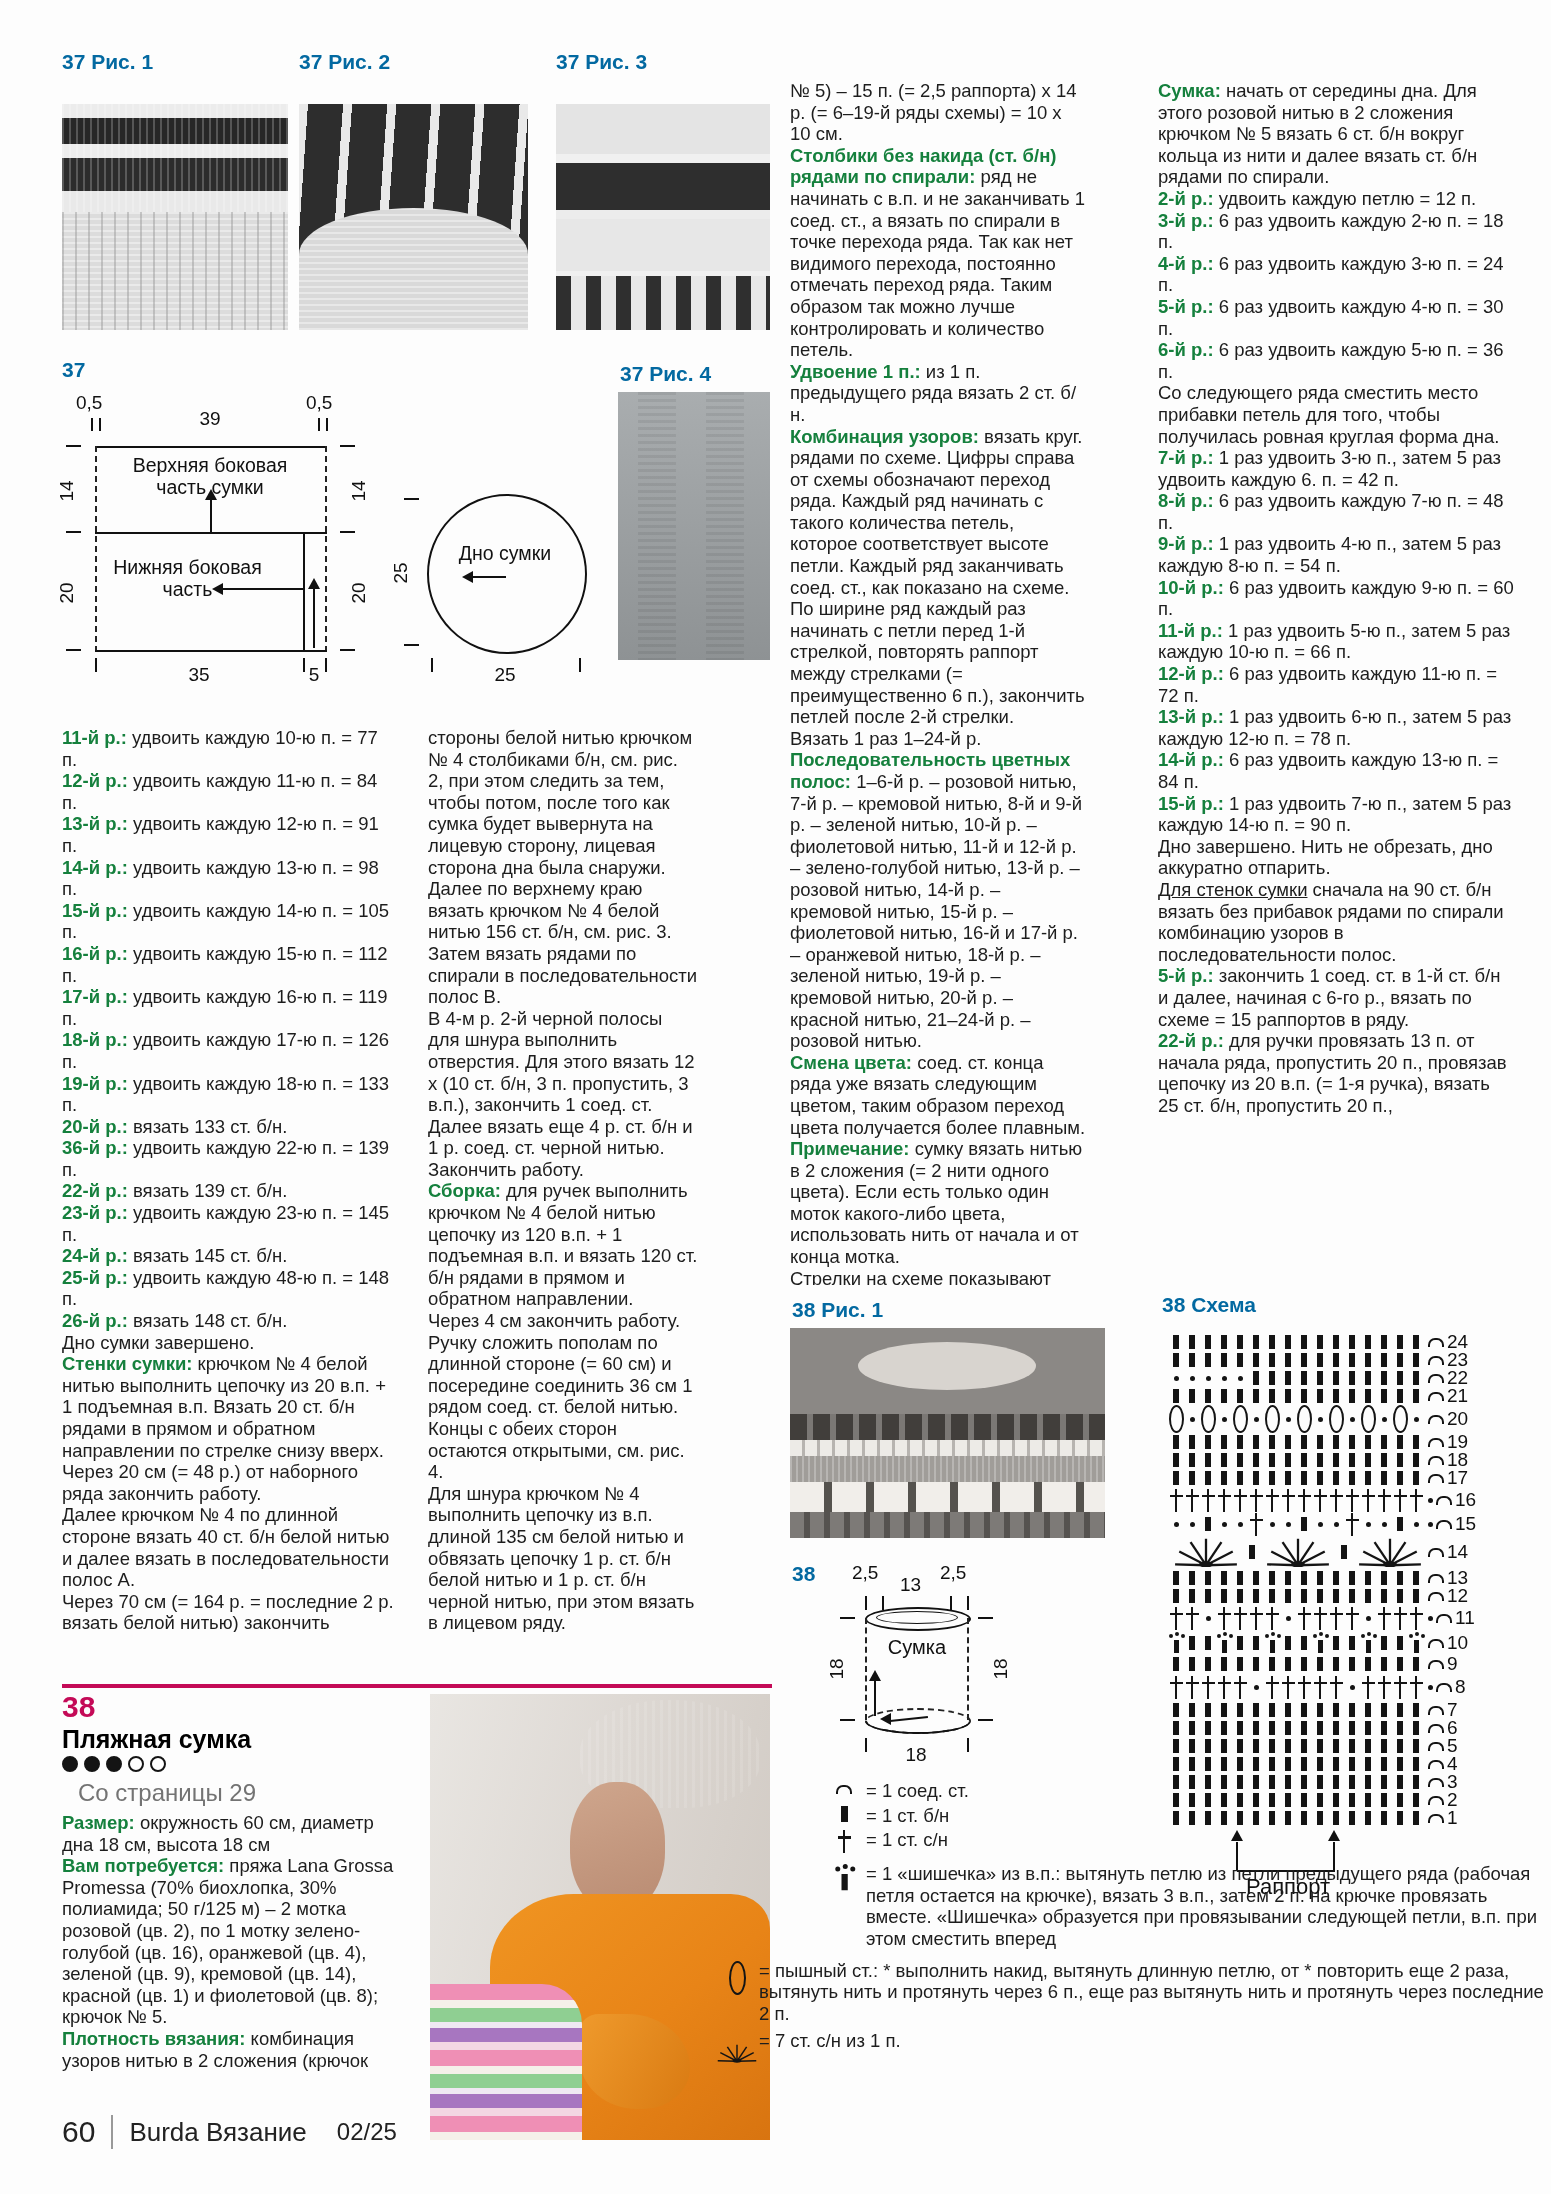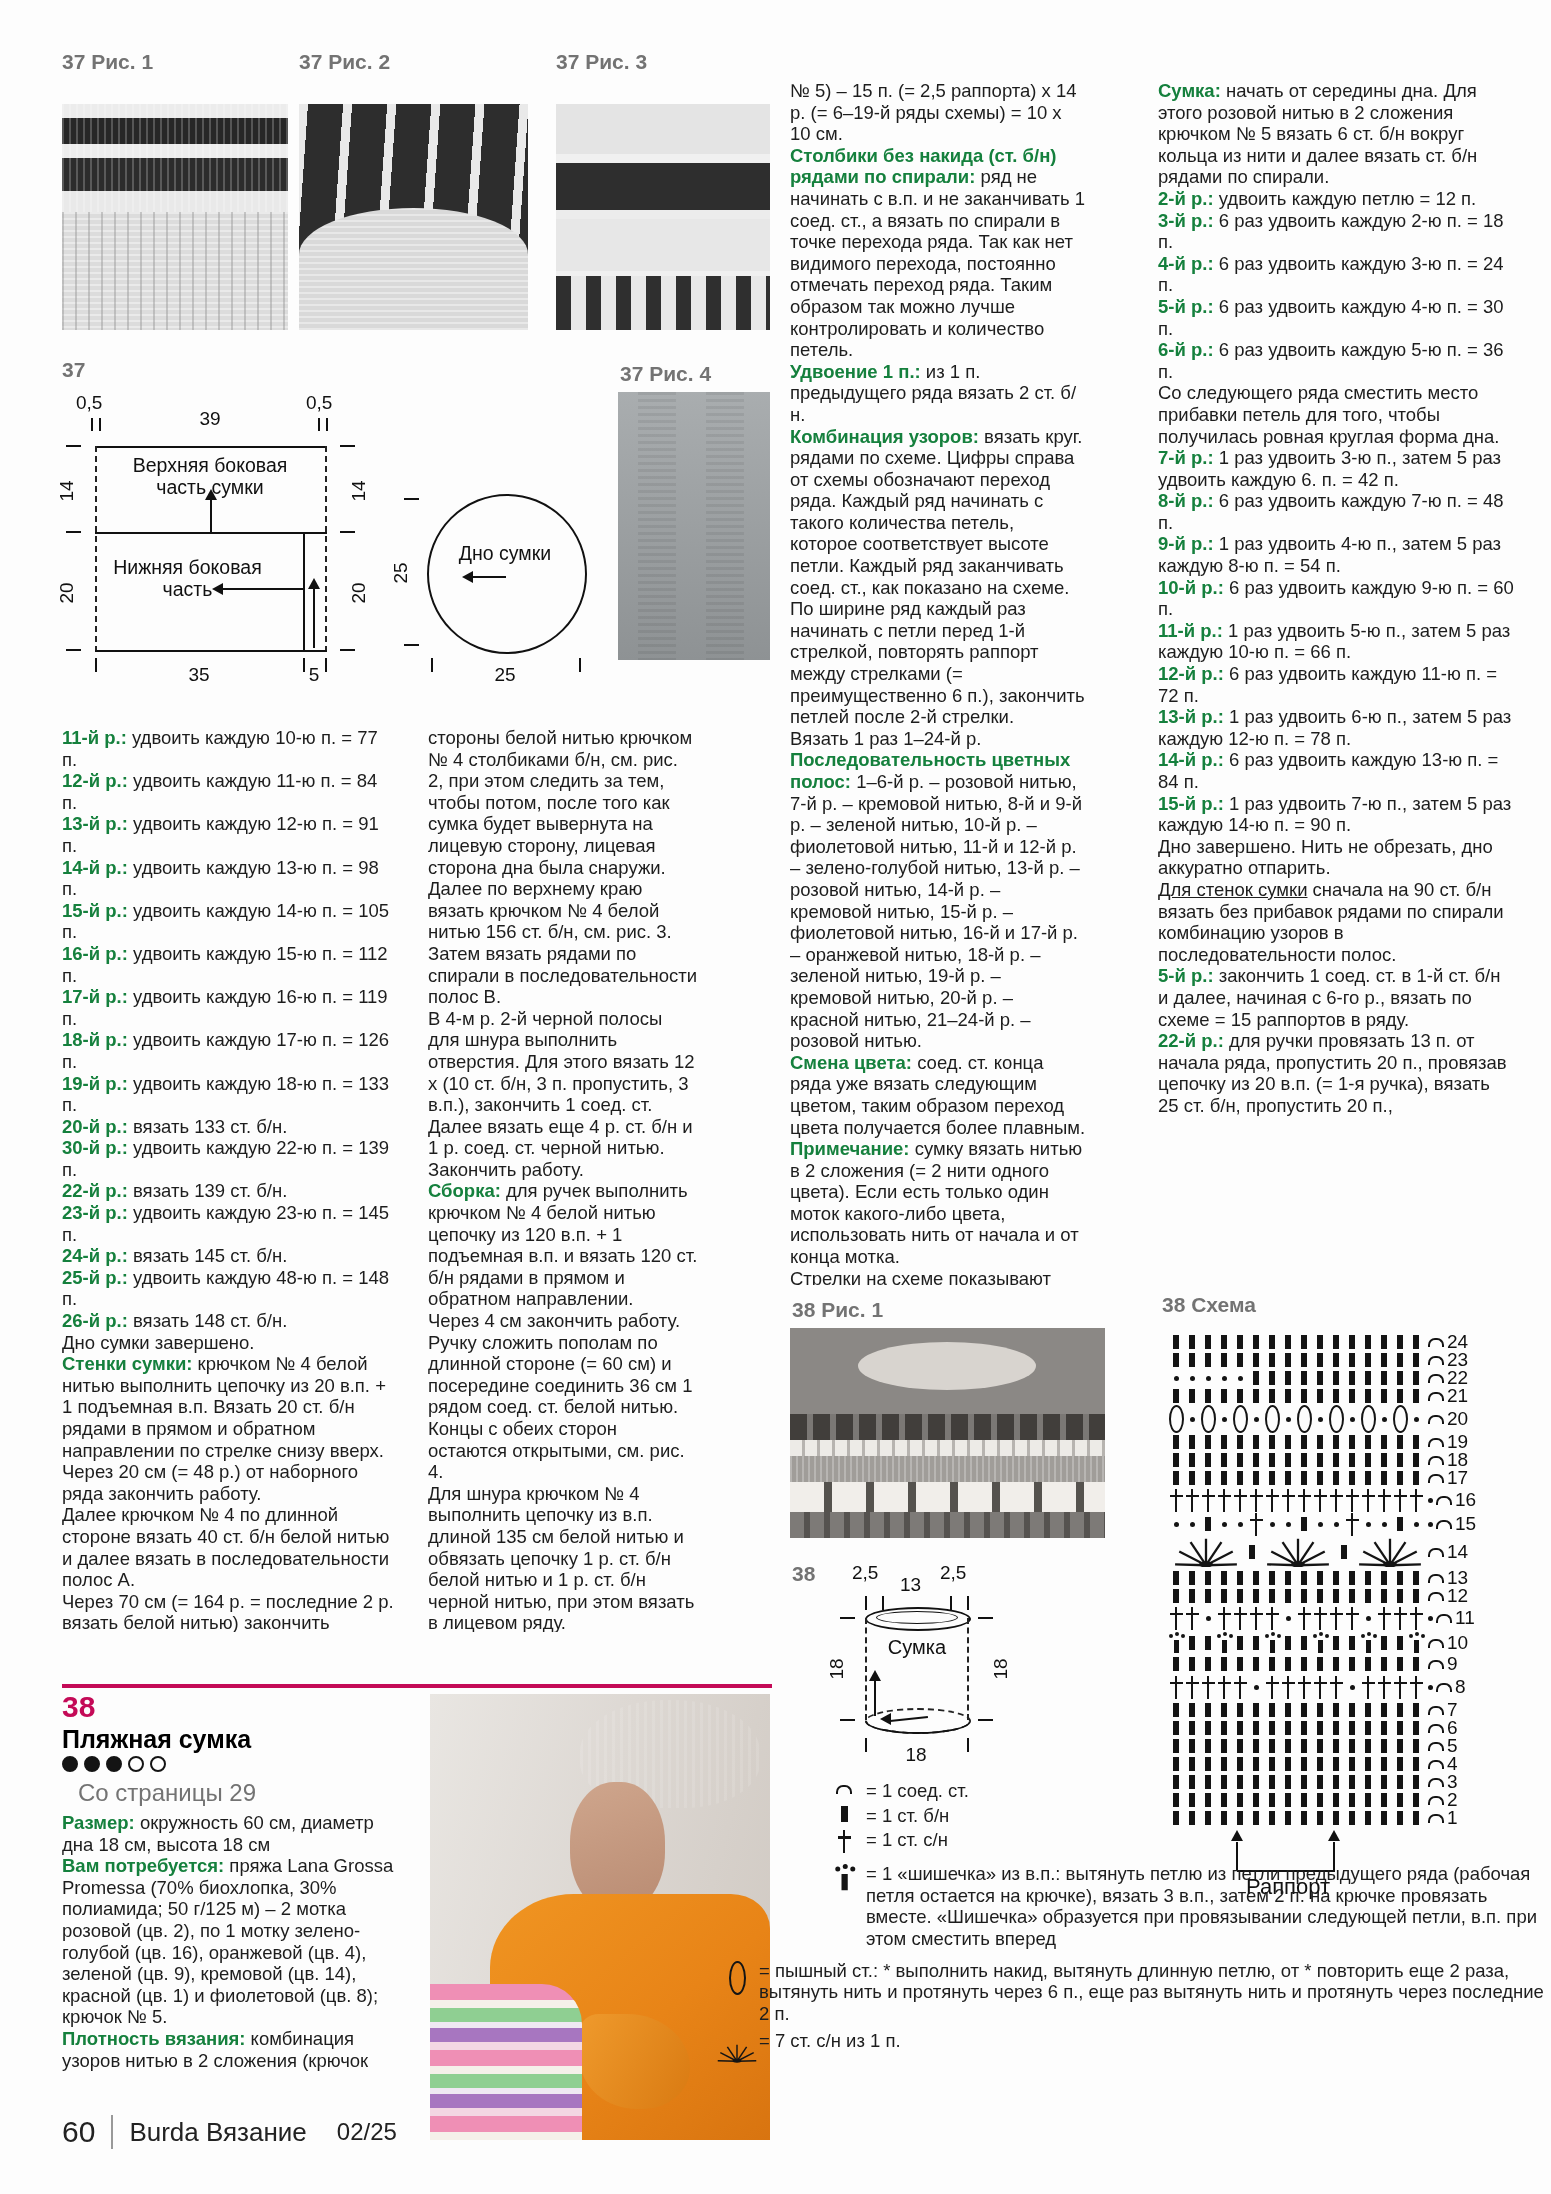--- a/index.html
+++ b/index.html
@@ -1,19 +1,19 @@
 <!DOCTYPE html>
 <html><head>
 <meta charset="utf-8">
 <style>
   html,body{margin:0;padding:0;background:#888;}
   .page{position:relative;width:1551px;height:2194px;background:#fdfdfd;
         font-family:"Liberation Sans","DejaVu Sans",sans-serif;color:#1a1a1a;overflow:hidden;margin:0 auto;}
   .abs{position:absolute;}
-  .figlabel{position:absolute;font-size:21px;font-weight:bold;color:#737373;white-space:nowrap;}
+  .figlabel{position:absolute;font-size:21px;font-weight:bold;color:#0369a1;white-space:nowrap;}
   .col{position:absolute;overflow:hidden;}
   .para{margin:0;font-size:18.5px;line-height:21.6px;color:#1d1d1d;}
   .para b{color:#15803d;}
   .ul{text-decoration:underline;}
   
   .photo{position:absolute;overflow:hidden;background:#ddd;}
   .ph-layer{position:absolute;}
   
   .dim{position:absolute;font-size:19px;color:#111;white-space:nowrap;}
   .dim.rot{transform:rotate(-90deg);transform-origin:center;}
@@ -164,21 +164,21 @@
       <p class="para"><b>11-й р.:</b> удвоить каждую 10-ю п. = 77 п.</p>
       <p class="para"><b>12-й р.:</b> удвоить каждую 11-ю п. = 84 п.</p>
       <p class="para"><b>13-й р.:</b> удвоить каждую 12-ю п. = 91 п.</p>
       <p class="para"><b>14-й р.:</b> удвоить каждую 13-ю п. = 98 п.</p>
       <p class="para"><b>15-й р.:</b> удвоить каждую 14-ю п. = 105 п.</p>
       <p class="para"><b>16-й р.:</b> удвоить каждую 15-ю п. = 112 п.</p>
       <p class="para"><b>17-й р.:</b> удвоить каждую 16-ю п. = 119 п.</p>
       <p class="para"><b>18-й р.:</b> удвоить каждую 17-ю п. = 126 п.</p>
       <p class="para"><b>19-й р.:</b> удвоить каждую 18-ю п. = 133 п.</p>
       <p class="para"><b>20-й р.:</b> вязать 133 ст. б/н.</p>
-      <p class="para"><b>30-й р.:</b> удвоить каждую 22-ю п. = 139 п.</p>
+      <p class="para"><b>36-й р.:</b> удвоить каждую 22-ю п. = 139 п.</p>
       <p class="para"><b>22-й р.:</b> вязать 139 ст. б/н.</p>
       <p class="para"><b>23-й р.:</b> удвоить каждую 23-ю п. = 145 п.</p>
       <p class="para"><b>24-й р.:</b> вязать 145 ст. б/н.</p>
       <p class="para"><b>25-й р.:</b> удвоить каждую 48-ю п. = 148 п.</p>
       <p class="para"><b>26-й р.:</b> вязать 148 ст. б/н.</p>
       <p class="para">Дно сумки завершено.</p>
       <p class="para"><b>Стенки сумки:</b> крючком № 4 белой нитью выполнить цепочку из 20 в.п. + 1 подъемная в.п. Вязать 20 ст. б/н рядами в прямом и обратном направлении по стрелке снизу вверх.</p>
       <p class="para">Через 20 см (= 48 р.) от наборного ряда закончить работу.</p>
       <p class="para">Далее крючком № 4 по длинной стороне вязать 40 ст. б/н белой нитью и далее вязать в последовательности полос А.</p>
       <p class="para">Через 70 см (= 164 р. = последние 2 р. вязать белой нитью) закончить деталь.</p>

